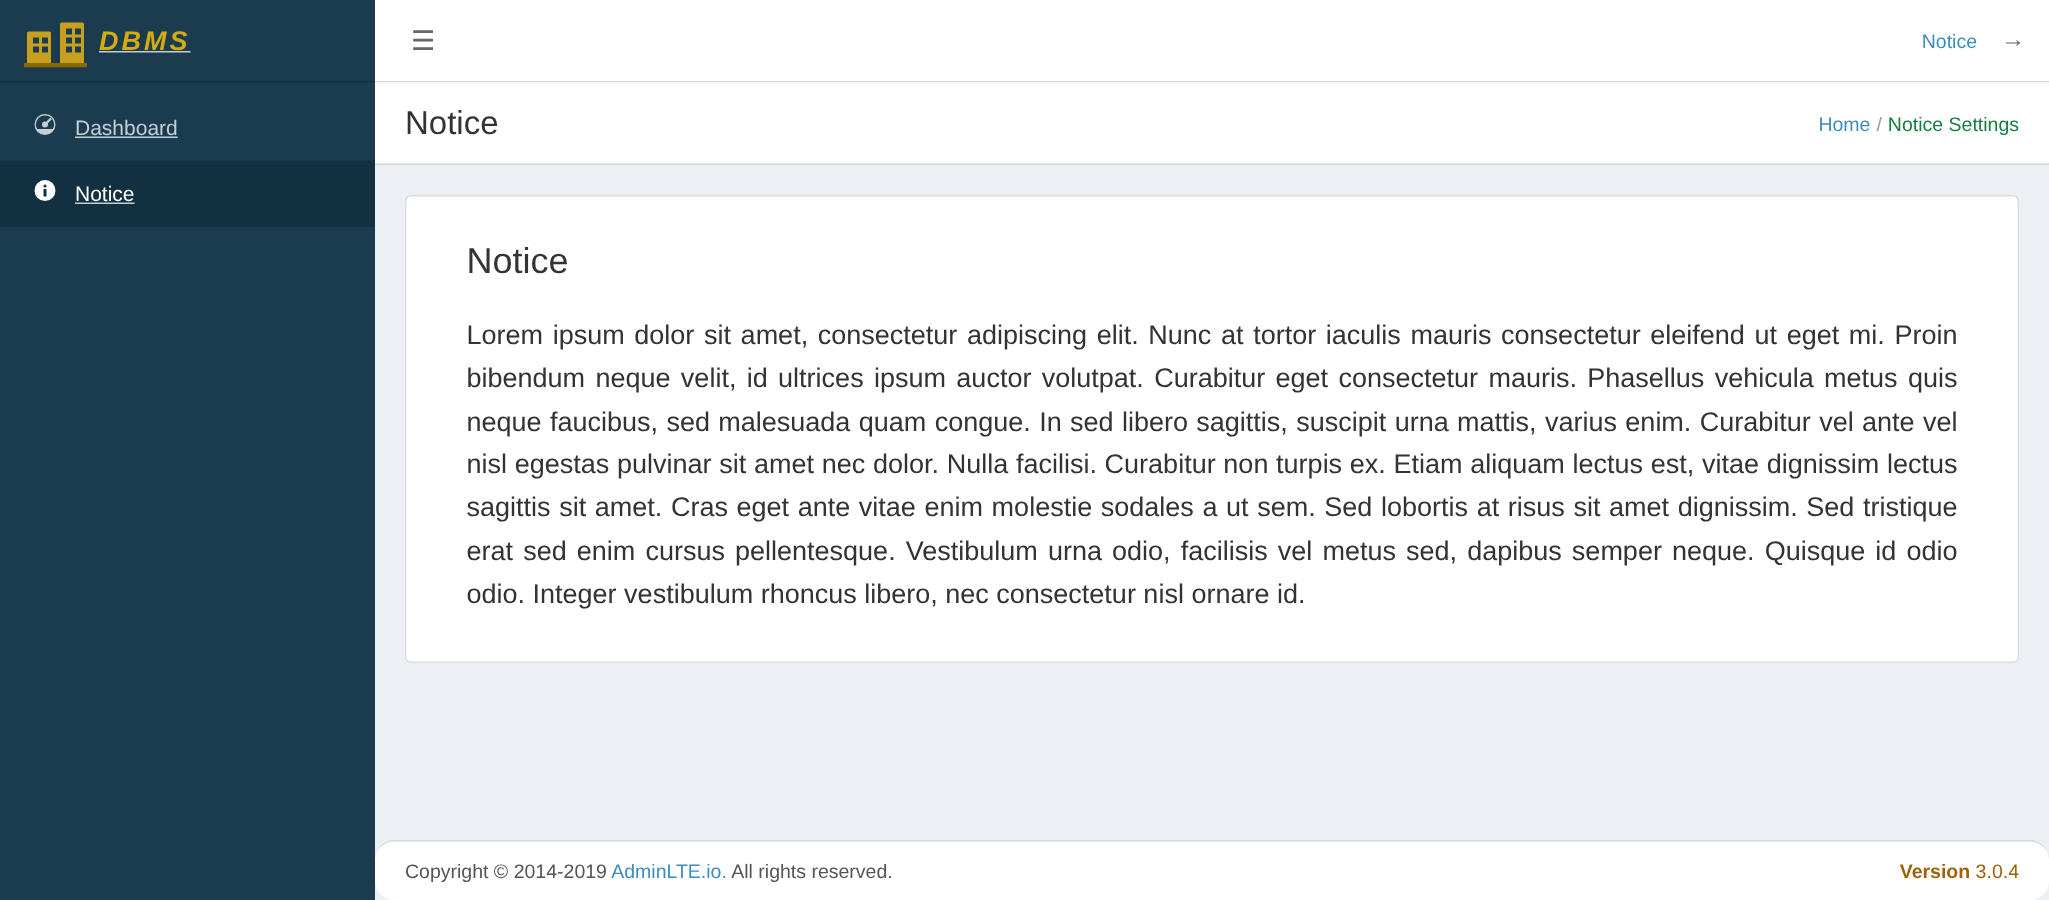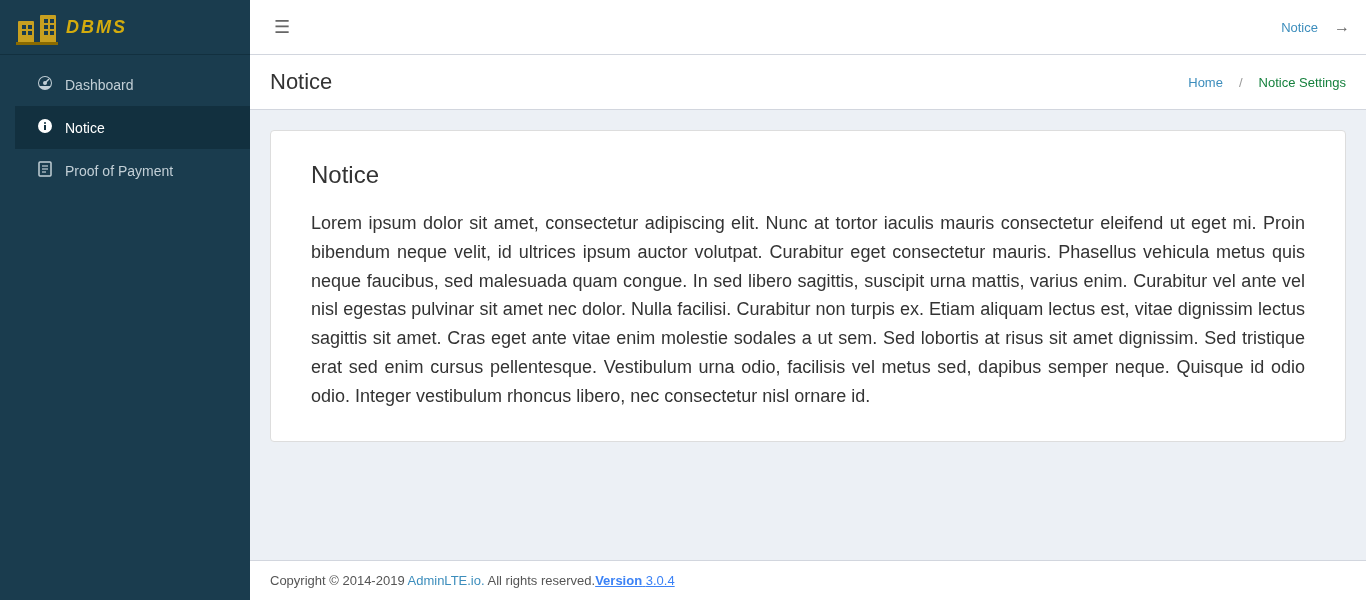--- a/index.html
+++ b/index.html
@@ -10,20 +10,21 @@
 
     
     .sidebar {
       width: 250px;
       background: #1a3c4e;
       color: #c2cfd6;
       display: flex;
       flex-direction: column;
       flex-shrink: 0;
       min-height: 600px;
+      text-decoration: underline;
     }
     .sidebar-logo {
       display: flex;
       align-items: center;
       padding: 12px 16px;
       background: #1a3c4e;
       border-bottom: 1px solid #12303f;
       height: 55px;
     }
     .logo-icon {
@@ -42,21 +43,20 @@
     .sidebar-nav li { }
     .sidebar-nav li a {
       display: flex;
       align-items: center;
       padding: 12px 20px;
       color: #c2cfd6;
       text-decoration: none;
       font-size: 14px;
       transition: background 0.2s;
       cursor: pointer;
-      margin-left: 15px;
     }
     .sidebar-nav li.active a { background: #12303f; color: #fff; }
     .sidebar-nav li a .nav-icon {
       width: 20px;
       margin-right: 10px;
       text-align: center;
       font-size: 15px;
     }
 
     
@@ -112,21 +112,21 @@
       min-height: 55px;
     }
     .page-title {
       font-size: 22px;
       font-weight: 400;
       color: #333;
     }
     .breadcrumb {
       display: flex;
       align-items: center;
-      gap: 16px;
+      gap: 4px;
       font-size: 13px;
     }
     .breadcrumb-home { color: #3c8dbc; text-decoration: none; cursor: pointer; }
     .breadcrumb-sep { color: #999; }
     .breadcrumb-current { color: #15803d; }
 
     .content-body {
       padding: 20px;
       flex: 1;
     }
@@ -149,26 +149,28 @@
       line-height: 1.6;
       text-align: justify;
     }
 
     
     .footer {
       background: #fff;
       border-top: 1px solid #d2d6de;
       padding: 12px 20px;
       display: flex;
+      justify-content: space-between;
       align-items: center;
       font-size: 13px;
       color: #555;
+      border-radius: 13px;
     }
     .footer a { color: #3c8dbc; text-decoration: none; }
-    .footer-right { color: #3b82f6; text-decoration: underline; }
+    .footer-right { color: #a16207; }
     .footer-right strong { font-weight: 700; }
 
     
     .nav-icon svg { width: 16px; height: 16px; fill: currentColor; }
   </style>
 </head>
 <body>
 
 <div class="wrapper">
 
@@ -212,33 +214,20 @@
         <a href="#">
           <span class="nav-icon">
             <svg viewBox="0 0 16 16" xmlns="http://www.w3.org/2000/svg">
               <path d="M8 1a7 7 0 1 0 0 14A7 7 0 0 0 8 1zm0 3a1 1 0 1 1 0 2 1 1 0 0 1 0-2zm1 8H7V7h2v5z" fill="currentColor"></path>
             </svg>
           </span>
           <span>Notice</span>
         </a>
       </li>
 
-      <li>
-        <a href="#">
-          <span class="nav-icon">
-            <svg viewBox="0 0 16 16" xmlns="http://www.w3.org/2000/svg">
-              <rect x="2" y="1" width="12" height="14" rx="1" fill="none" stroke="currentColor" stroke-width="1.5"></rect>
-              <line x1="5" y1="5" x2="11" y2="5" stroke="currentColor" stroke-width="1.2"></line>
-              <line x1="5" y1="8" x2="11" y2="8" stroke="currentColor" stroke-width="1.2"></line>
-              <line x1="5" y1="11" x2="9" y2="11" stroke="currentColor" stroke-width="1.2"></line>
-            </svg>
-          </span>
-          <span>Proof of Payment</span>
-        </a>
-      </li>
 
 
     </ul>
   </aside>
 
   <div class="main-content">
 
     <div class="top-bar">
       <button class="toggle-btn">
         <span>☰</span>

